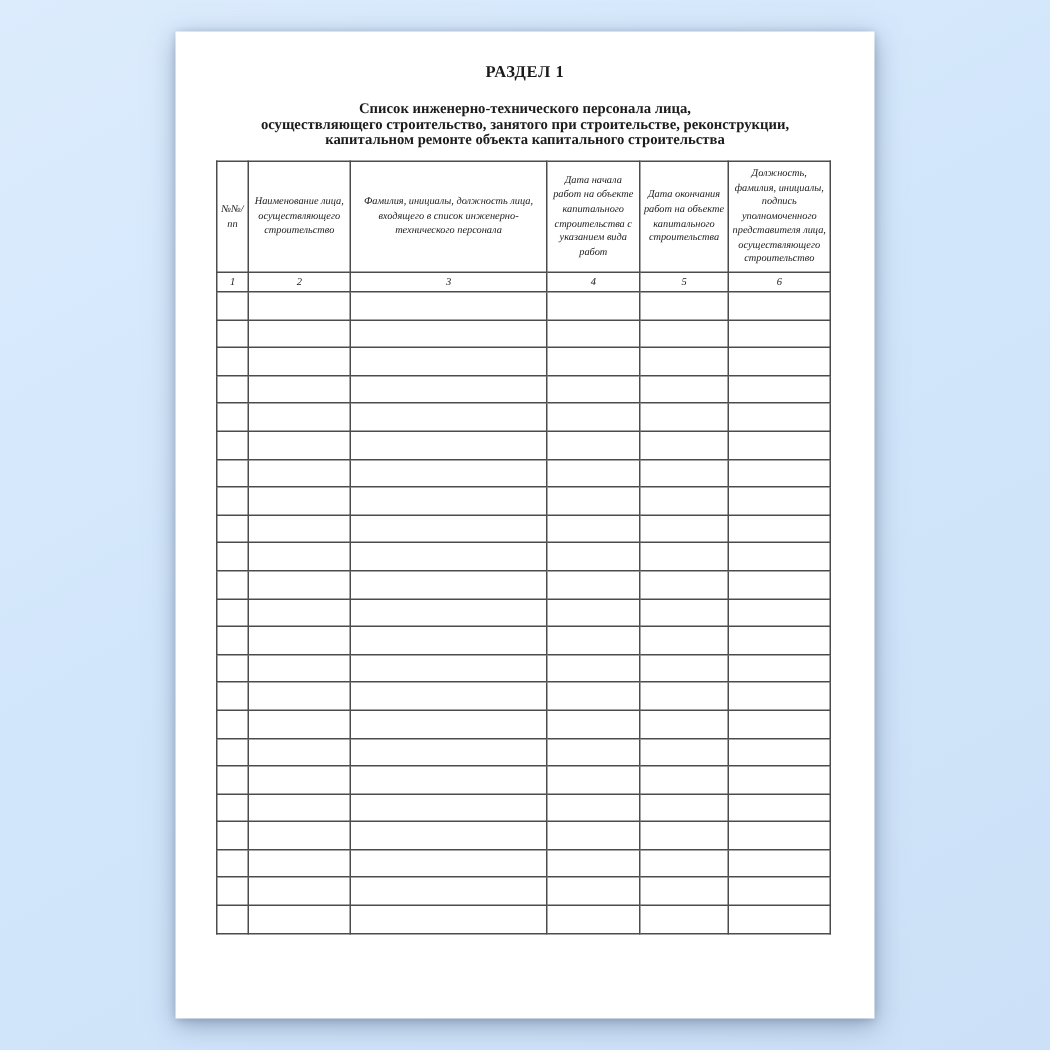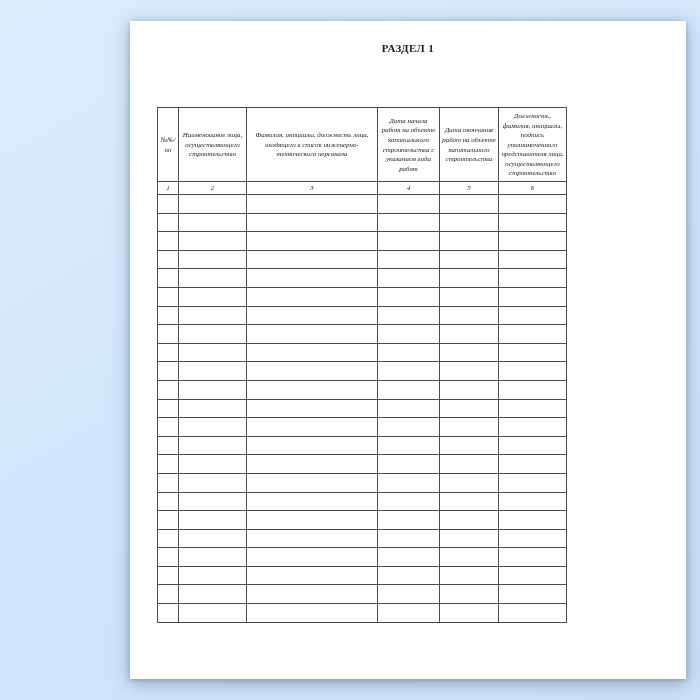--- a/index.html
+++ b/index.html
@@ -5,25 +5,24 @@
   * { margin: 0; padding: 0; box-sizing: border-box; }
   html, body { width: 700px; height: 700px; overflow: hidden; }
   body {
     font-family: "Liberation Serif", "DejaVu Serif", serif;
     background: linear-gradient(150deg, #dcecfd 0%, #d2e6fb 45%, #cce0f7 100%);
     position: relative;
   }
   .page {
     position: absolute;
     left: 117px; top: 21px;
-    width: 556px; height: 658px;
+    width: 466px; height: 658px;
     background: #ffffff;
     box-shadow: 0 4px 16px rgba(95, 115, 145, 0.55), 0 1px 5px rgba(95, 115, 145, 0.4);
     color: #1c1c1c;
-    margin-left: 13px;
   }
   .section-title {
     margin-top: 21px;
     text-align: center;
     font-size: 11px;
     font-weight: bold;
     letter-spacing: 0.4px;
     color: #1b1b1b;
   }
   .subtitle {
@@ -69,20 +68,25 @@
   tr.data-row td {
     height: 18.6px;
   }
 </style>
 </head>
 <body>
 
 <div class="page">
   <div class="section-title">РАЗДЕЛ 1</div>
 
+  <div class="subtitle">
+    <div>Список инженерно-технического персонала лица,</div>
+    <div>осуществляющего строительство, занятого при строительстве, реконструкции,</div>
+    <div>капитальном ремонте объекта капитального строительства</div>
+  </div>
 
   <table class="form-table">
     <colgroup>
         <col style="width: 21px;">
         <col style="width: 68px;">
         <col style="width: 131px;">
         <col style="width: 62px;">
         <col style="width: 59px;">
         <col style="width: 68px;">
       </colgroup>

